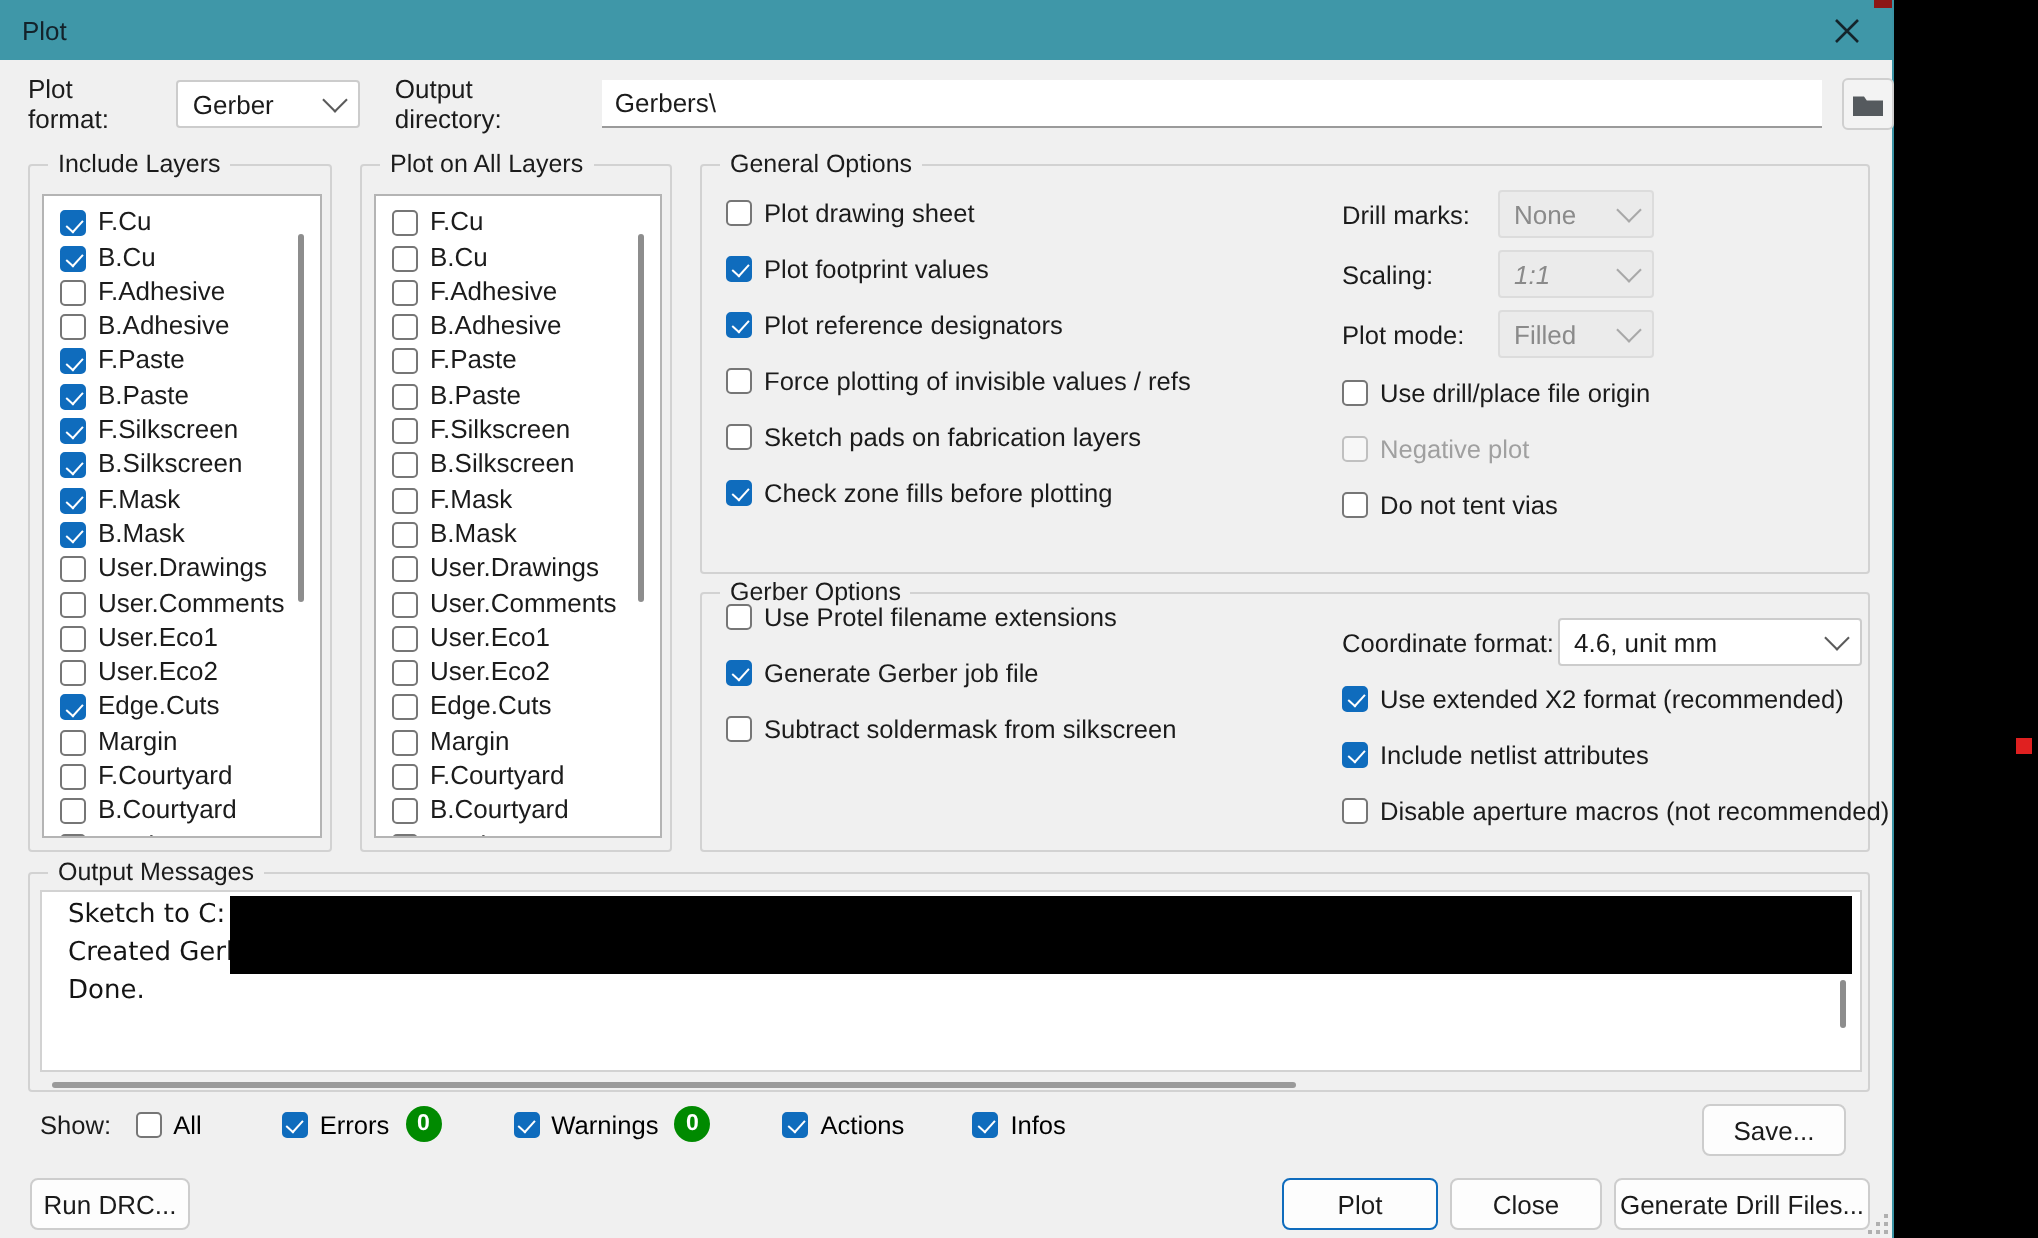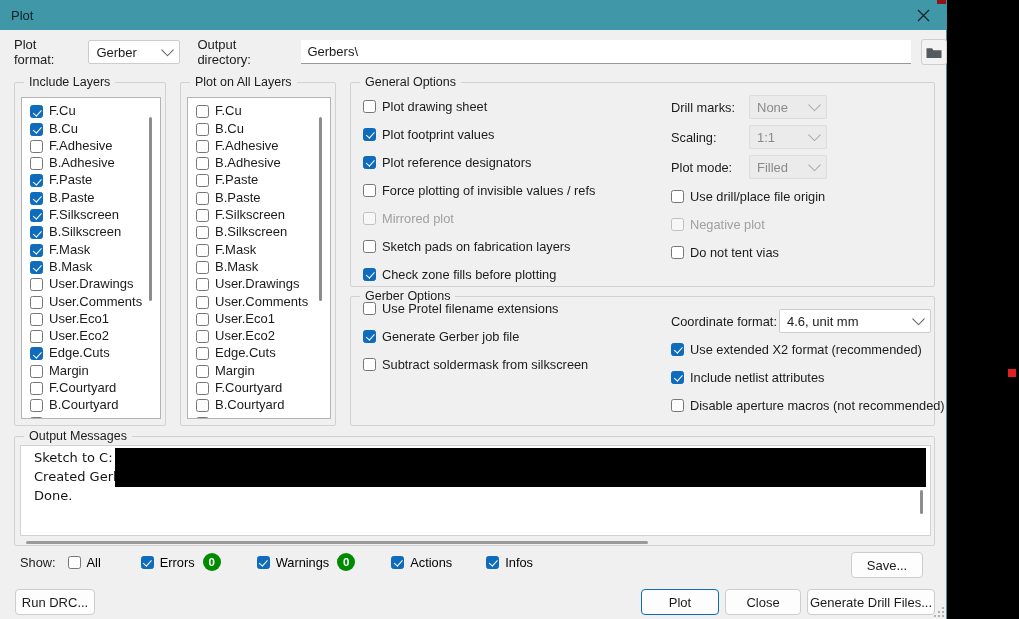--- a/index.html
+++ b/index.html
@@ -463,45 +463,41 @@
             <span>Plot footprint values</span>
           </div>
           <div class="chkline">
             <span class="cb on"></span>
             <span>Plot reference designators</span>
           </div>
           <div class="chkline">
             <span class="cb"></span>
             <span>Force plotting of invisible values / refs</span>
           </div>
-          <div class="chkline dim">
-            <span class="cb dim"></span>
-            <span>Mirrored plot</span>
-          </div>
           <div class="chkline">
             <span class="cb"></span>
             <span>Sketch pads on fabrication layers</span>
           </div>
           <div class="chkline">
             <span class="cb on"></span>
             <span>Check zone fills before plotting</span>
           </div>
         </div>
       <div class="rightcol">
         <div id="gen-fields">
             <div class="fieldrow">
               <span class="flab">Drill marks:</span>
               <div class="combo disabled" style="width: 78px;">
                 <span>None</span>
                 <span class="chev"></span>
               </div>
             </div>
             <div class="fieldrow">
               <span class="flab">Scaling:</span>
-              <div class="combo disabled" style="width: 78px;">
+              <div class="combo disabled" style="width: 78px; font-style: italic;">
                 <span>1:1</span>
                 <span class="chev"></span>
               </div>
             </div>
             <div class="fieldrow">
               <span class="flab">Plot mode:</span>
               <div class="combo disabled" style="width: 78px;">
                 <span>Filled</span>
                 <span class="chev"></span>
               </div>

